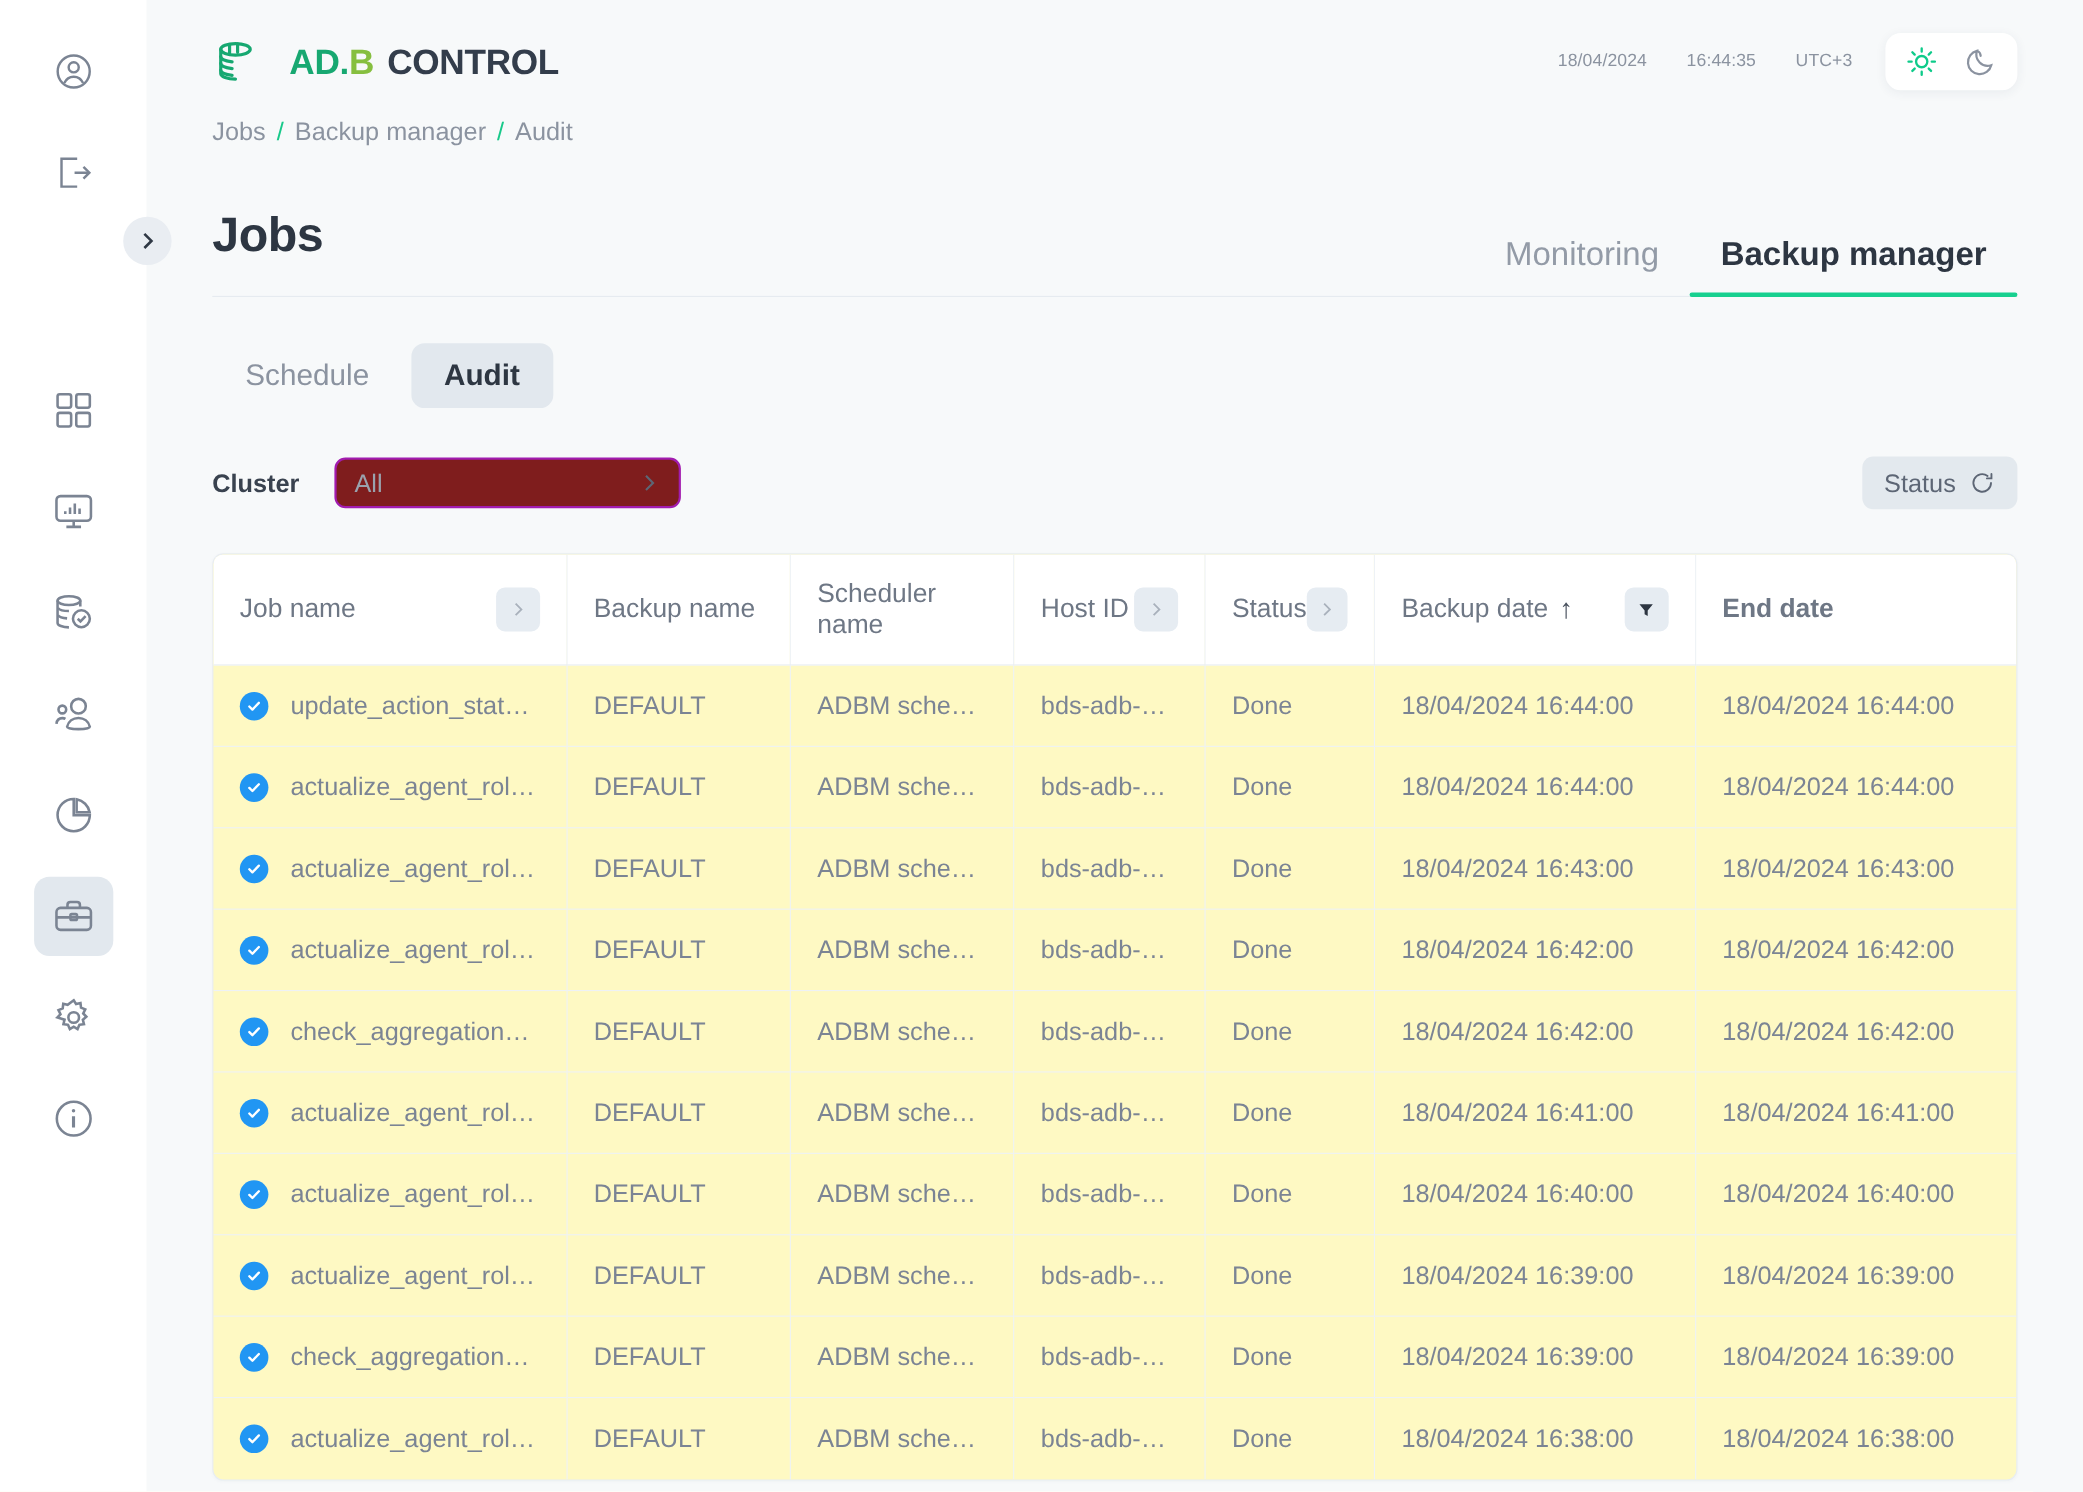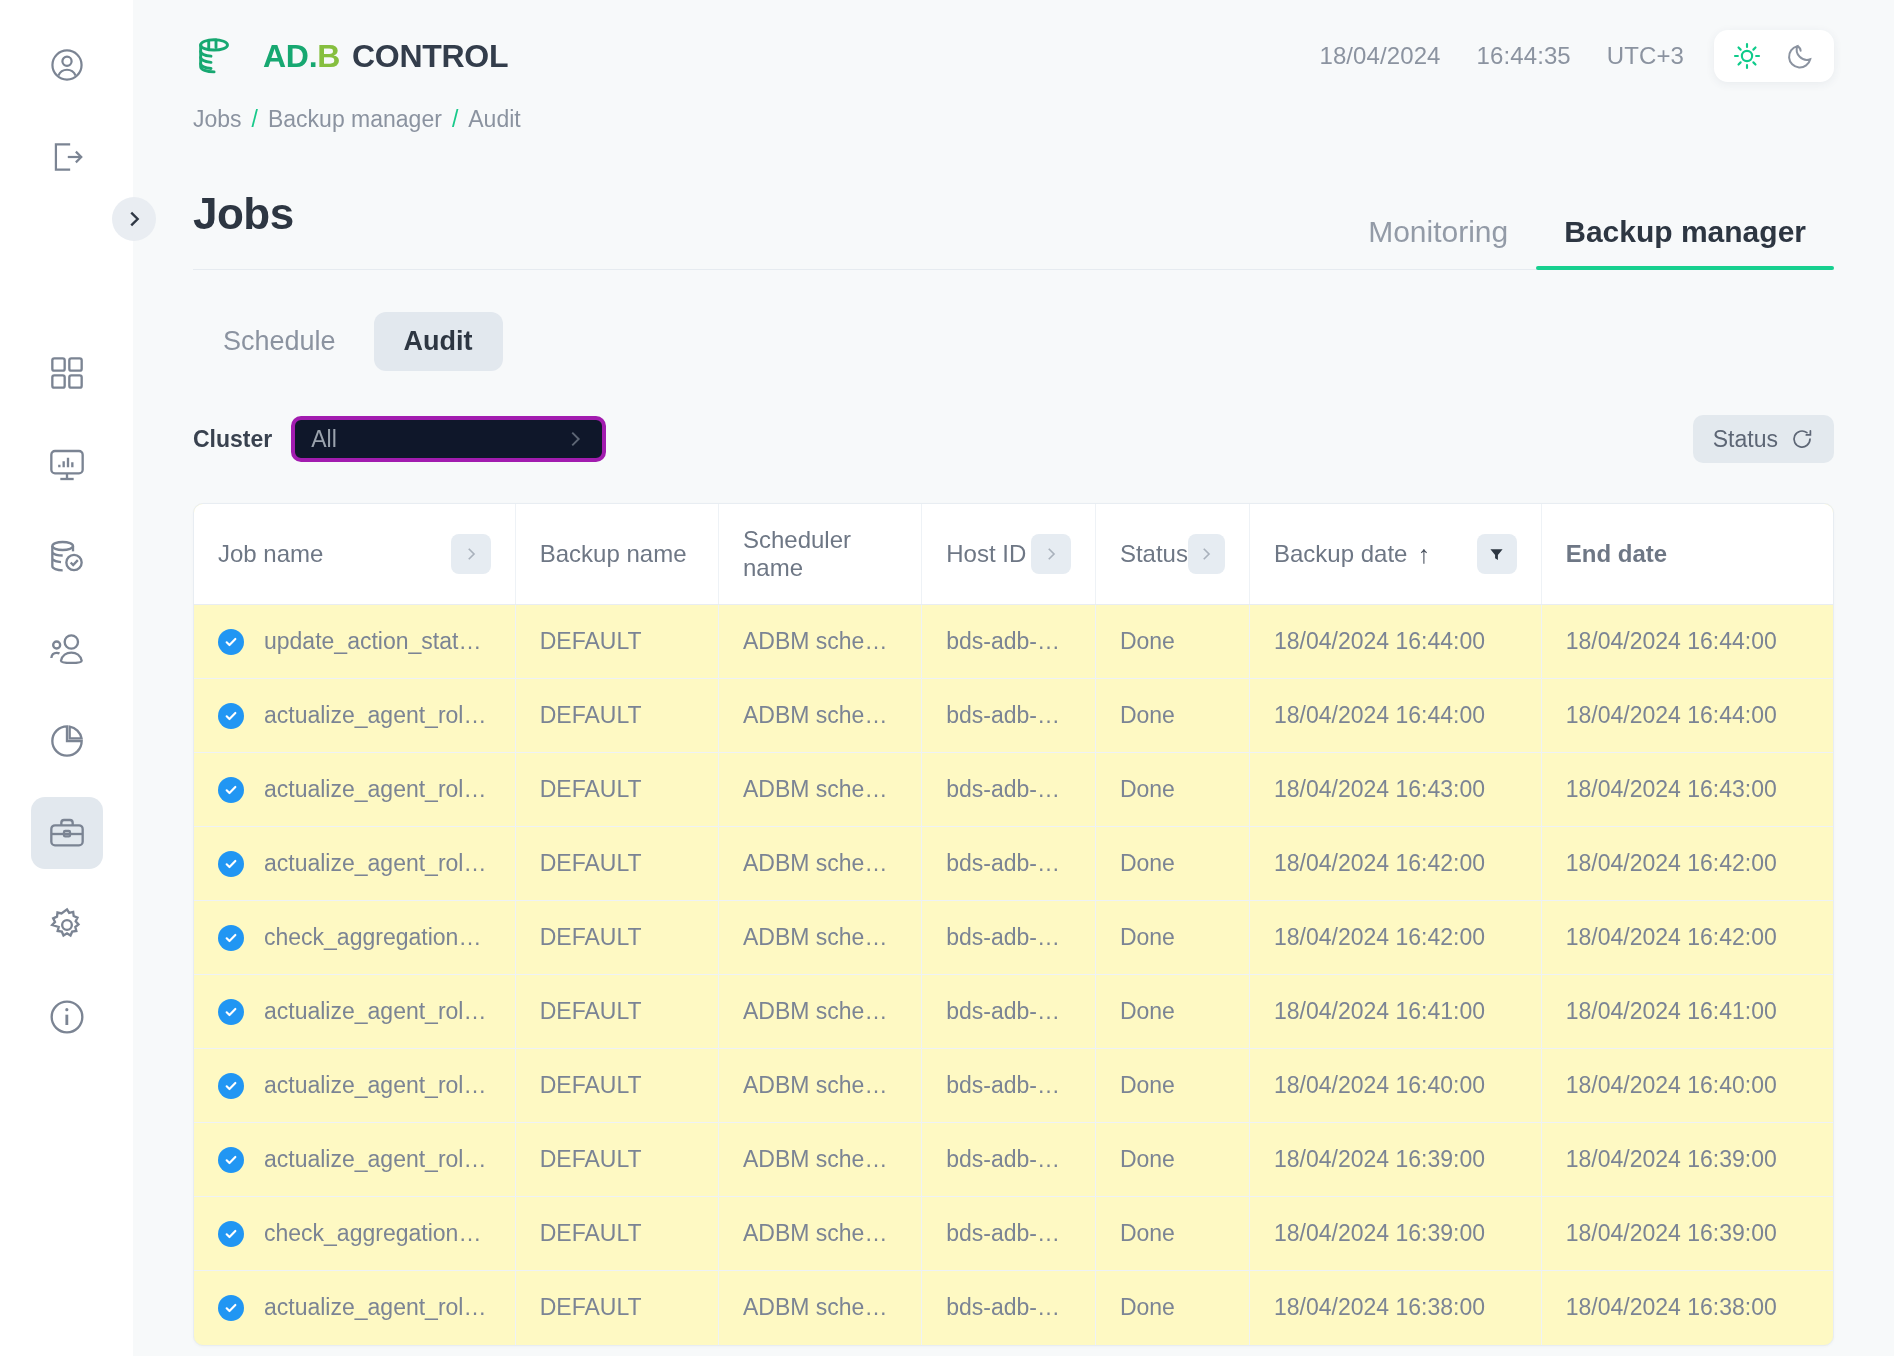--- a/index.html
+++ b/index.html
@@ -65,21 +65,21 @@
   }
   .logo-ad { color: #17a871; margin-left: 28px; }
   .logo-dot { color: #17a871; }
   .logo-b { color: #86bf3f; }
   .logo-ctrl { color: #333d4b; margin-left: 12px; }
 
   .topbar-right {
     margin-left: auto;
     display: flex; align-items: center; gap: 0px;
   }
-  .ts { color: #8b93a0; font-size: 24px; margin-right: 36px; letter-spacing: 0.1px; }
+  .ts { color: #8b93a0; font-size: 16px; margin-right: 36px; letter-spacing: 0.1px; }
   .ts:last-of-type { margin-right: 30px; }
   .theme-toggle {
     background: #ffffff;
     border-radius: 14px;
     padding: 9px 16px;
     display: flex; align-items: center; gap: 20px;
     box-shadow: 0 2px 10px rgba(40,60,90,0.07);
   }
   .theme-ico { width: 34px; height: 34px; display:flex; align-items:center; justify-content:center; }
   .theme-ico.sun { color: #0ecb8a; }
@@ -119,25 +119,25 @@
     font-size: 27px; color: #8b93a0;
     padding: 14px 30px; border-radius: 12px;
   }
   .subtab.active { background: #e2e8ee; color: #2d3642; font-weight: bold; }
 
   
   .filterbar {
     margin: 44px 60px 0 60px;
     display: flex; align-items: center;
   }
-  .flabel { font-size: 23px; font-weight: bold; color: #39424f; margin-right: 19px; }
+  .flabel { font-size: 23px; font-weight: bold; color: #39424f; margin-right: 32px; }
   .select {
     width: 315px; height: 46px;
-    background: #0f172a;
-    border: 4px solid #a21caf;
+    background: #7f1d1d;
+    border: 2px solid #a21caf;
     border-radius: 10px;
     display: flex; align-items: center;
     padding: 0 16px;
     color: #9aa2ad; font-size: 23px;
   }
   .select .chev { margin-left: auto; color: #5d6675; }
   .reset-btn {
     margin-left: auto;
     background: #e3e9ee; border-radius: 10px;
     height: 48px; padding: 0 20px;

